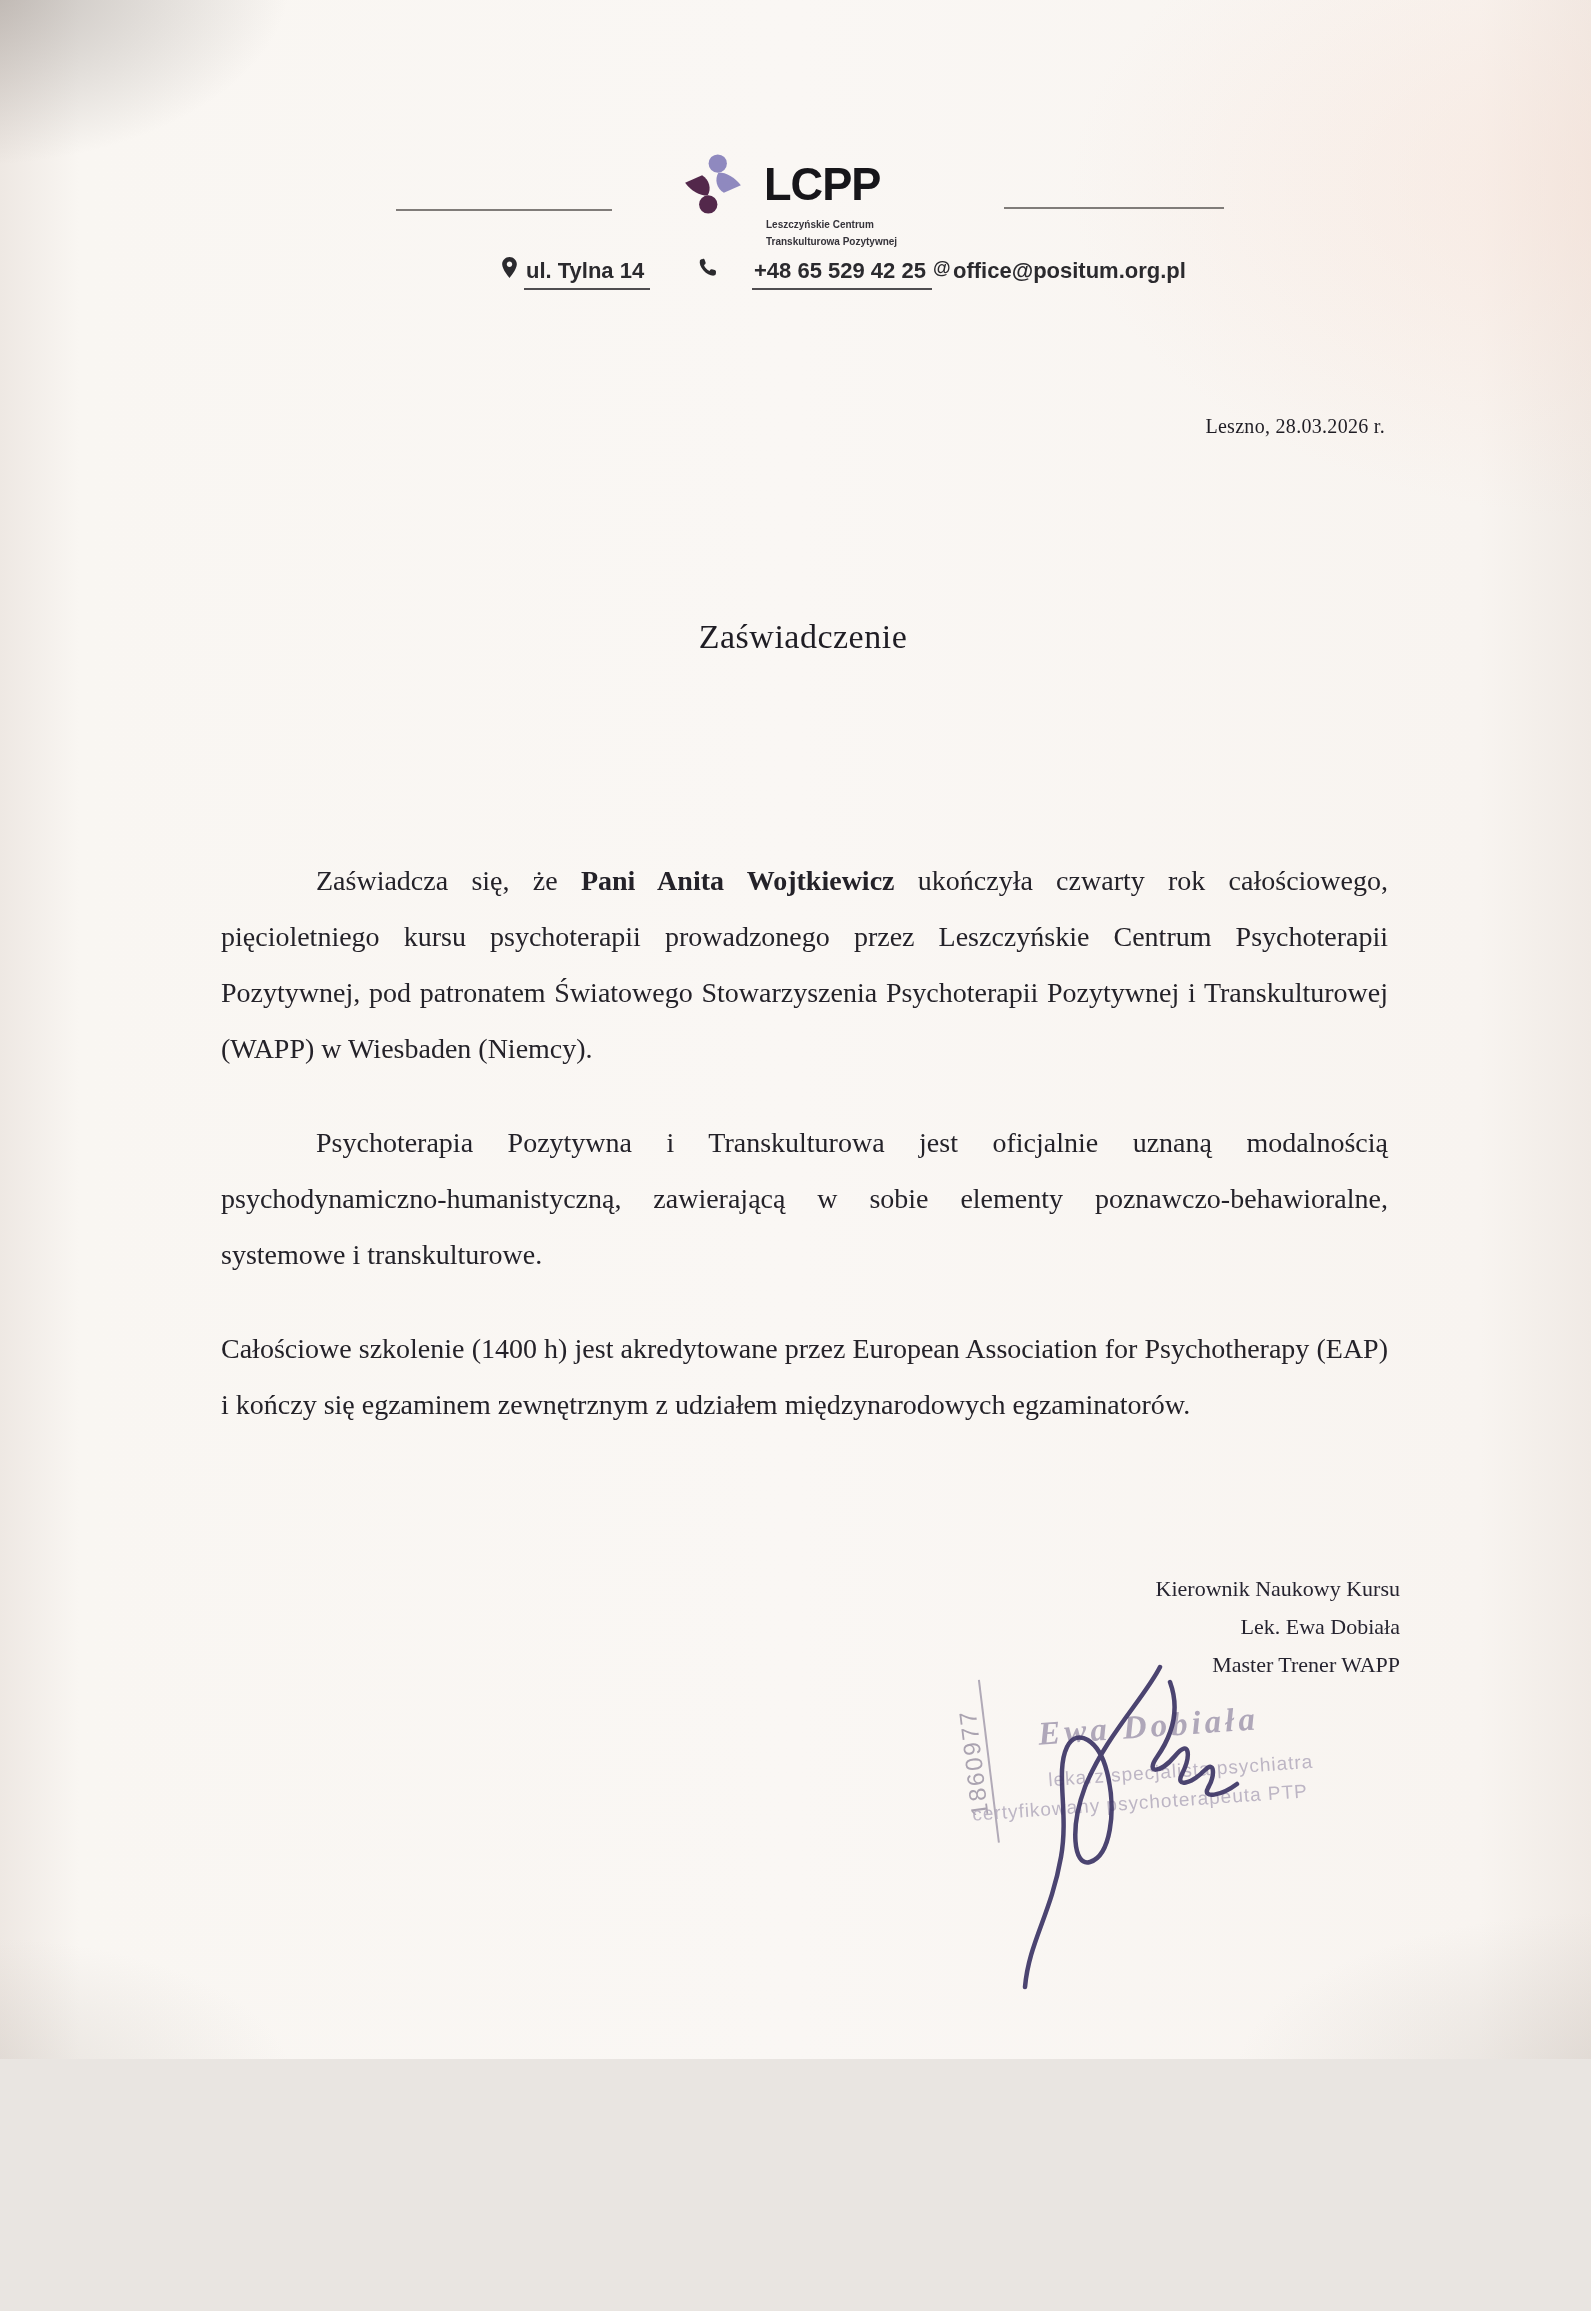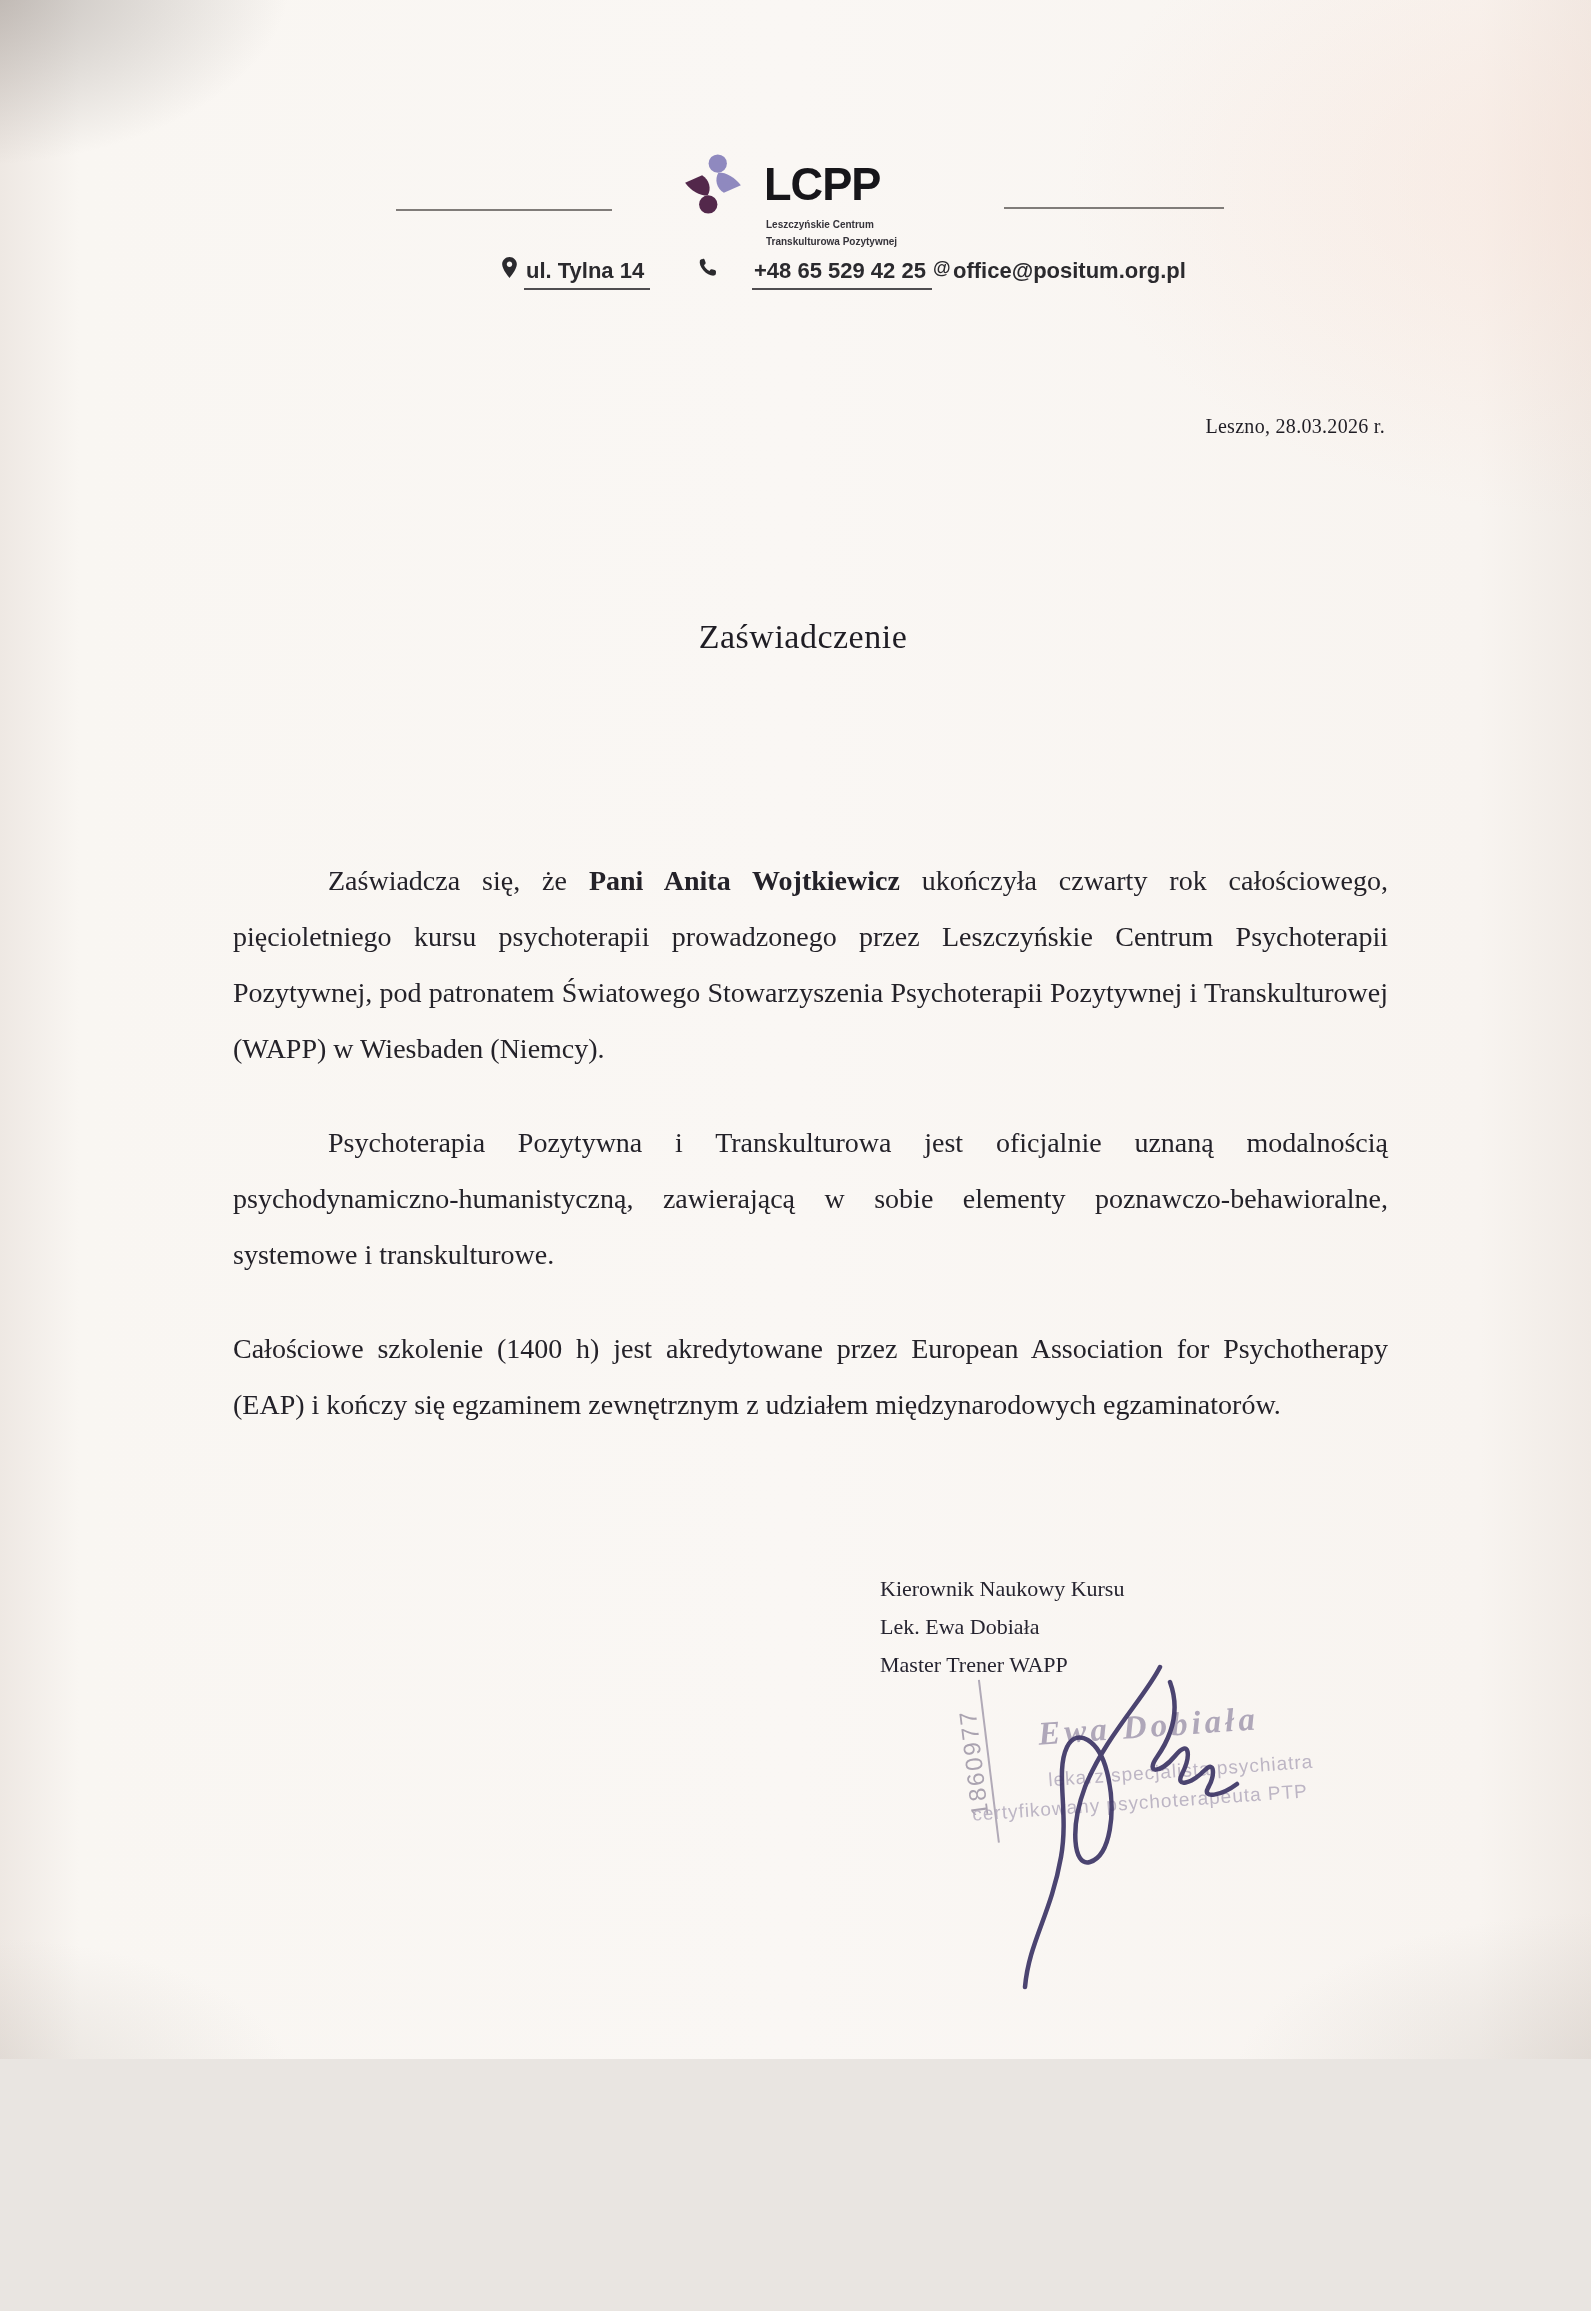--- a/index.html
+++ b/index.html
@@ -55,32 +55,32 @@
     font-size:20px; letter-spacing:0.3px; color:#1f1d24;
   }
   .doc-title {
     left:221px; top:618px; width:1164px; text-align:center;
     font-size:34px; letter-spacing:0.5px; color:#1f1d24;
   }
 
   
   .body-text { left:221px; top:853px; width:1167px; }
   .body-text p {
-    margin:0 0 38px 12px;
+    margin:0 0 38px 0;
     font-size:28px; line-height:56px;
     text-align:justify; text-align-last:left;
     color:#242229;
   }
   .body-text p.indent { text-indent:95px; }
   .body-text b { font-weight:700; }
 
   
   .sig-block {
     left:880px; top:1570px; width:520px;
-    text-align:left; font-size:22px; line-height:38px; color:#262430;
+    text-align:right; font-size:22px; line-height:38px; color:#262430;
   }
 
   
   .stamp-number {
     left:893px; top:1748px; width:164px; text-align:center;
     font-family:"Liberation Sans", sans-serif;
     font-size:24px; letter-spacing:2px; color:#9d95a5;
     border-bottom:2px solid #a59dad;
     transform:rotate(-97deg); transform-origin:center;
     opacity:0.85;

